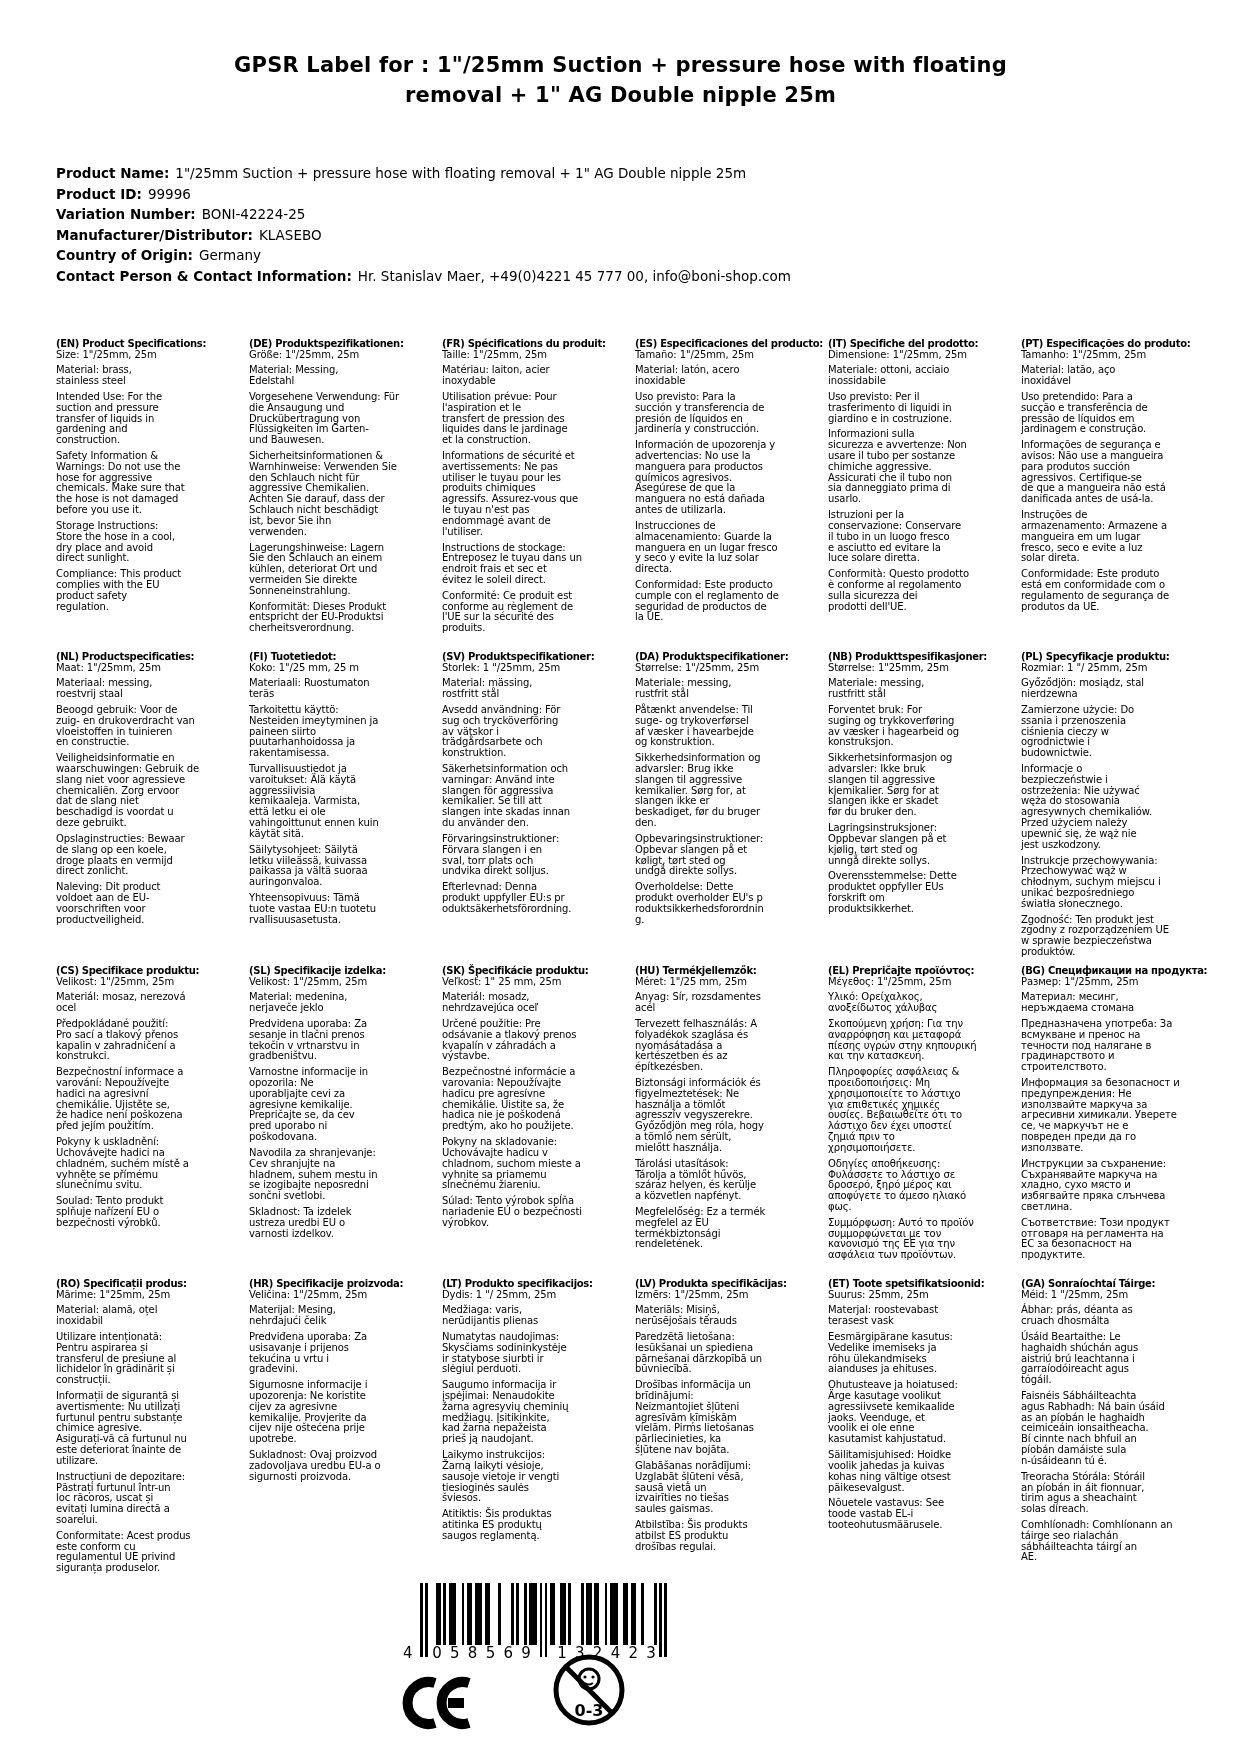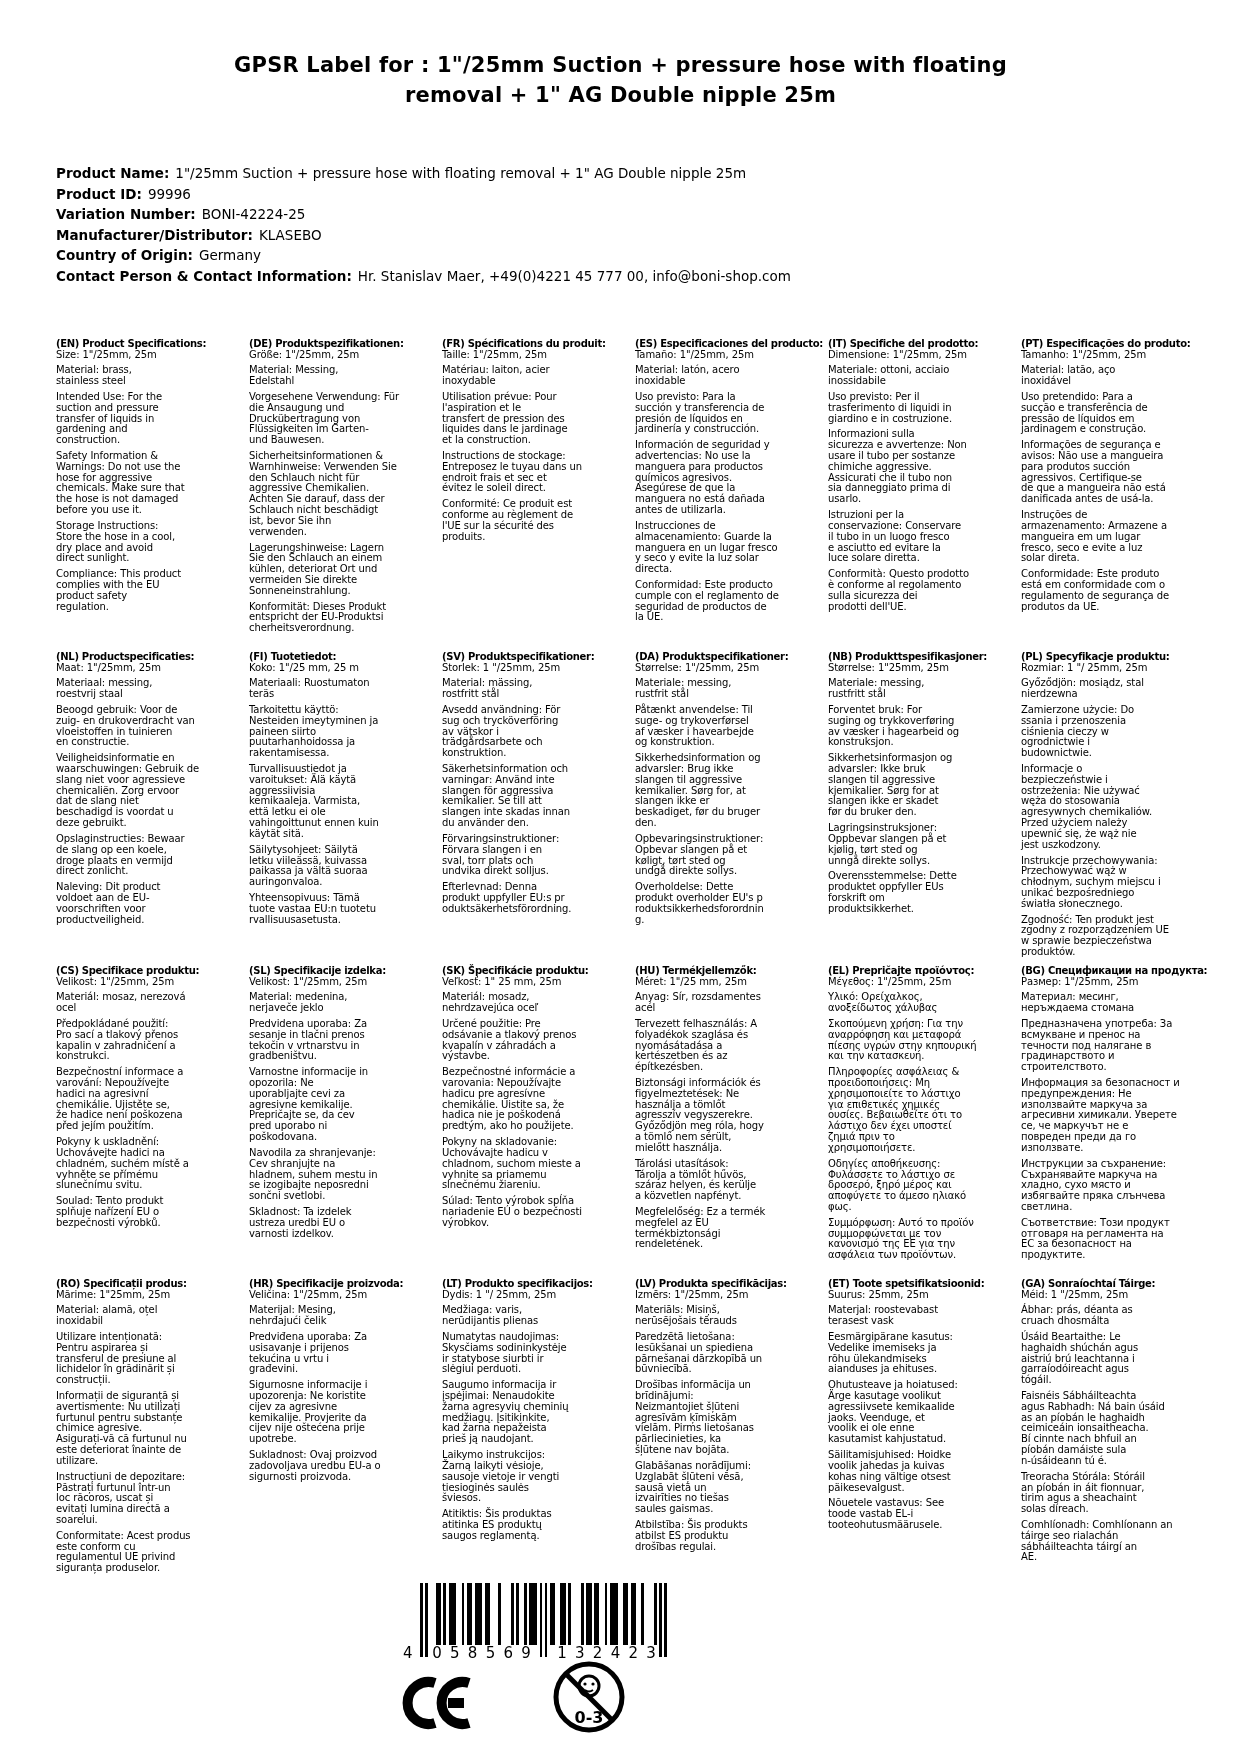--- a/index.html
+++ b/index.html
@@ -42,21 +42,21 @@
   .bc-digit-first{
     position:absolute;left:-17px;top:61px;font-size:15px;
   }
   .bc-group{
     position:absolute;top:61px;width:107px;display:flex;
     justify-content:space-around;font-size:15px;
   }
   .bc-left{left:8px;}
   .bc-right{left:133px;}
   .ce{position:absolute;left:402px;top:100px;}
-  .age{position:absolute;left:551px;top:84px;}
+  .age{position:absolute;left:551px;top:77px;}
 </style>
 </head>
 <body>
 
 <div class="title">
   <div>GPSR Label for : 1"/25mm Suction + pressure hose with floating</div>
   <div>removal + 1" AG Double nipple 25m</div>
 </div>
 
 <div class="info">
@@ -124,39 +124,47 @@
     <div class="block">
       <h3>(FR) Spécifications du produit:</h3>
       <p>Taille: 1"/25mm, 25m</p>
       <p>Matériau: laiton, acier
 inoxydable</p>
       <p>Utilisation prévue: Pour
 l'aspiration et le
 transfert de pression des
 liquides dans le jardinage
 et la construction.</p>
+      <p>Informations de sécurité et
+avertissements: Ne pas
+utiliser le tuyau pour les
+produits chimiques
+agressifs. Assurez-vous que
+le tuyau n'est pas
+endommagé avant de
+l'utiliser.</p>
       <p>Instructions de stockage:
 Entreposez le tuyau dans un
 endroit frais et sec et
 évitez le soleil direct.</p>
       <p>Conformité: Ce produit est
 conforme au règlement de
 l'UE sur la sécurité des
 produits.</p>
     </div>
     <div class="block">
       <h3>(ES) Especificaciones del producto:</h3>
       <p>Tamaño: 1"/25mm, 25m</p>
       <p>Material: latón, acero
 inoxidable</p>
       <p>Uso previsto: Para la
 succión y transferencia de
 presión de líquidos en
 jardinería y construcción.</p>
-      <p>Información de seguridad y
+      <p>Información de upozorenja y
 advertencias: No use la
 manguera para productos
 químicos agresivos.
 Asegúrese de que la
 manguera no está dañada
 antes de utilizarla.</p>
       <p>Instrucciones de
 almacenamiento: Guarde la
 manguera en un lugar fresco
 y seco y evite la luz solar

